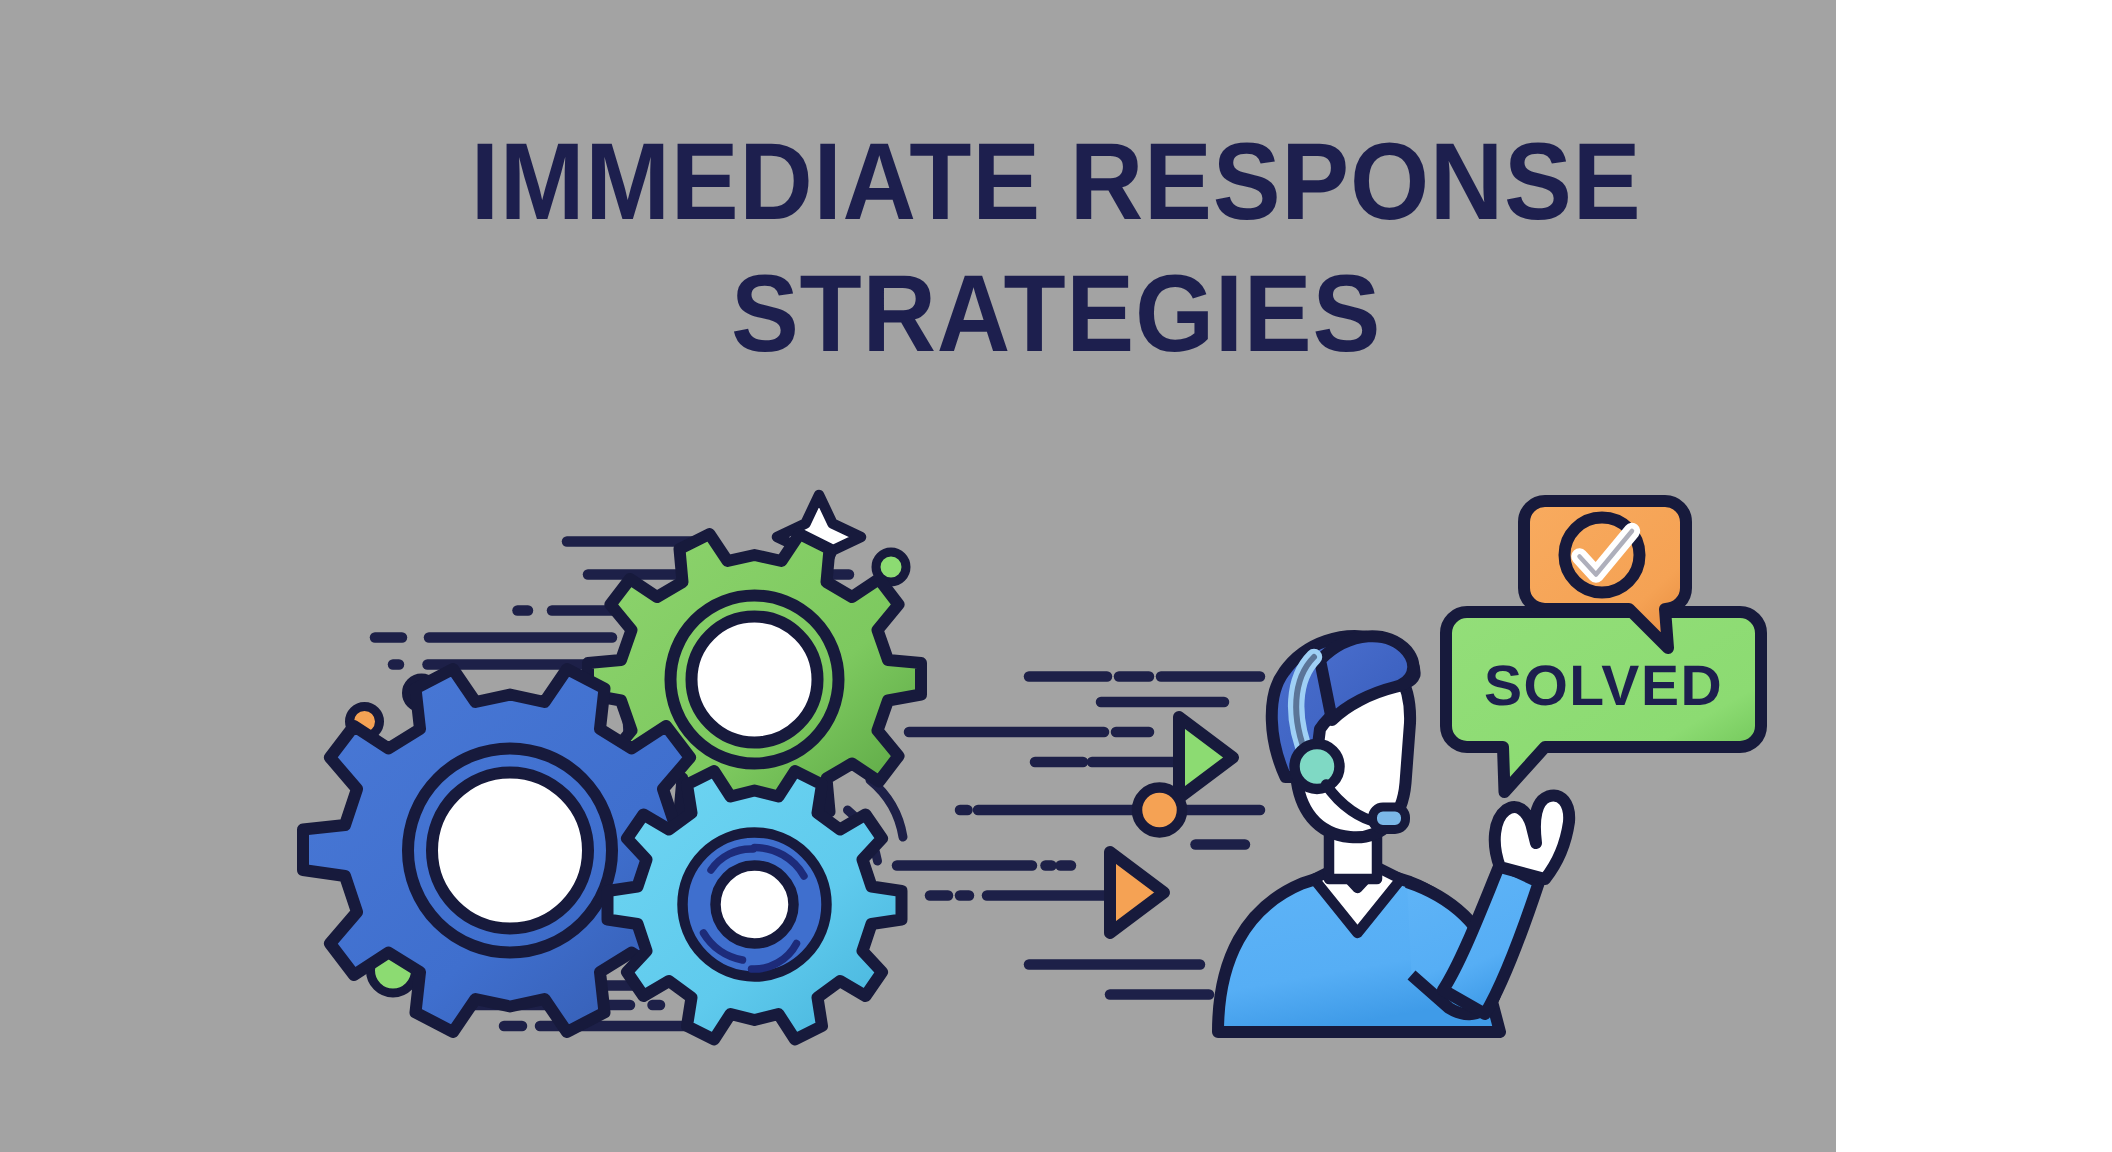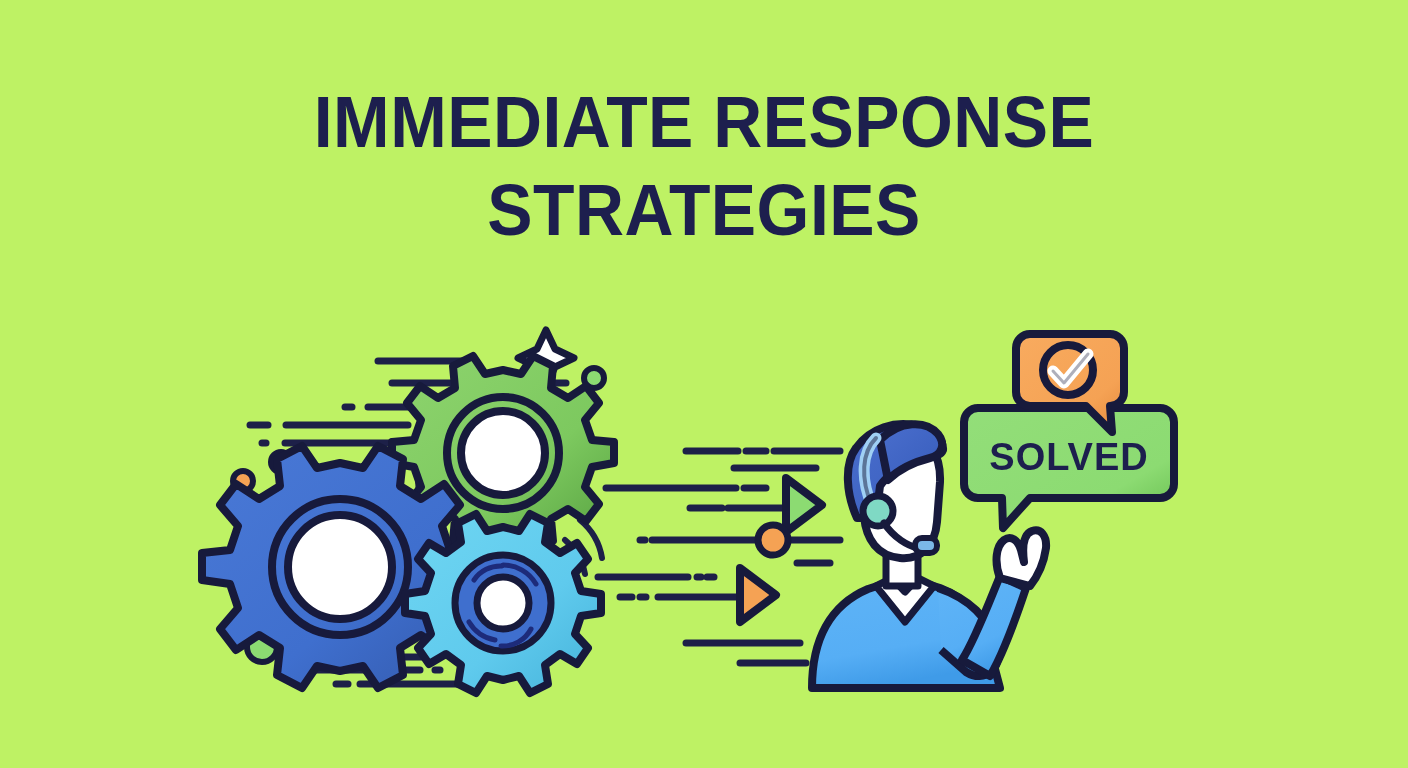--- a/index.html
+++ b/index.html
@@ -7,23 +7,23 @@
     width: 1408px;
     height: 768px;
     overflow: hidden;
   }
   body {
     background: #ffffff;
     font-family: "Liberation Sans", sans-serif;
   }
   .canvas {
     position: relative;
-    width: 1408px;
+    width: 1224px;
     height: 768px;
-    background: #bef264;
+    background: #a3a3a3;
   }
   .title-block {
     position: absolute;
     top: 78px;
     left: 0;
     width: 1408px;
     text-align: center;
     user-select: none;
   }
   .title-line {

